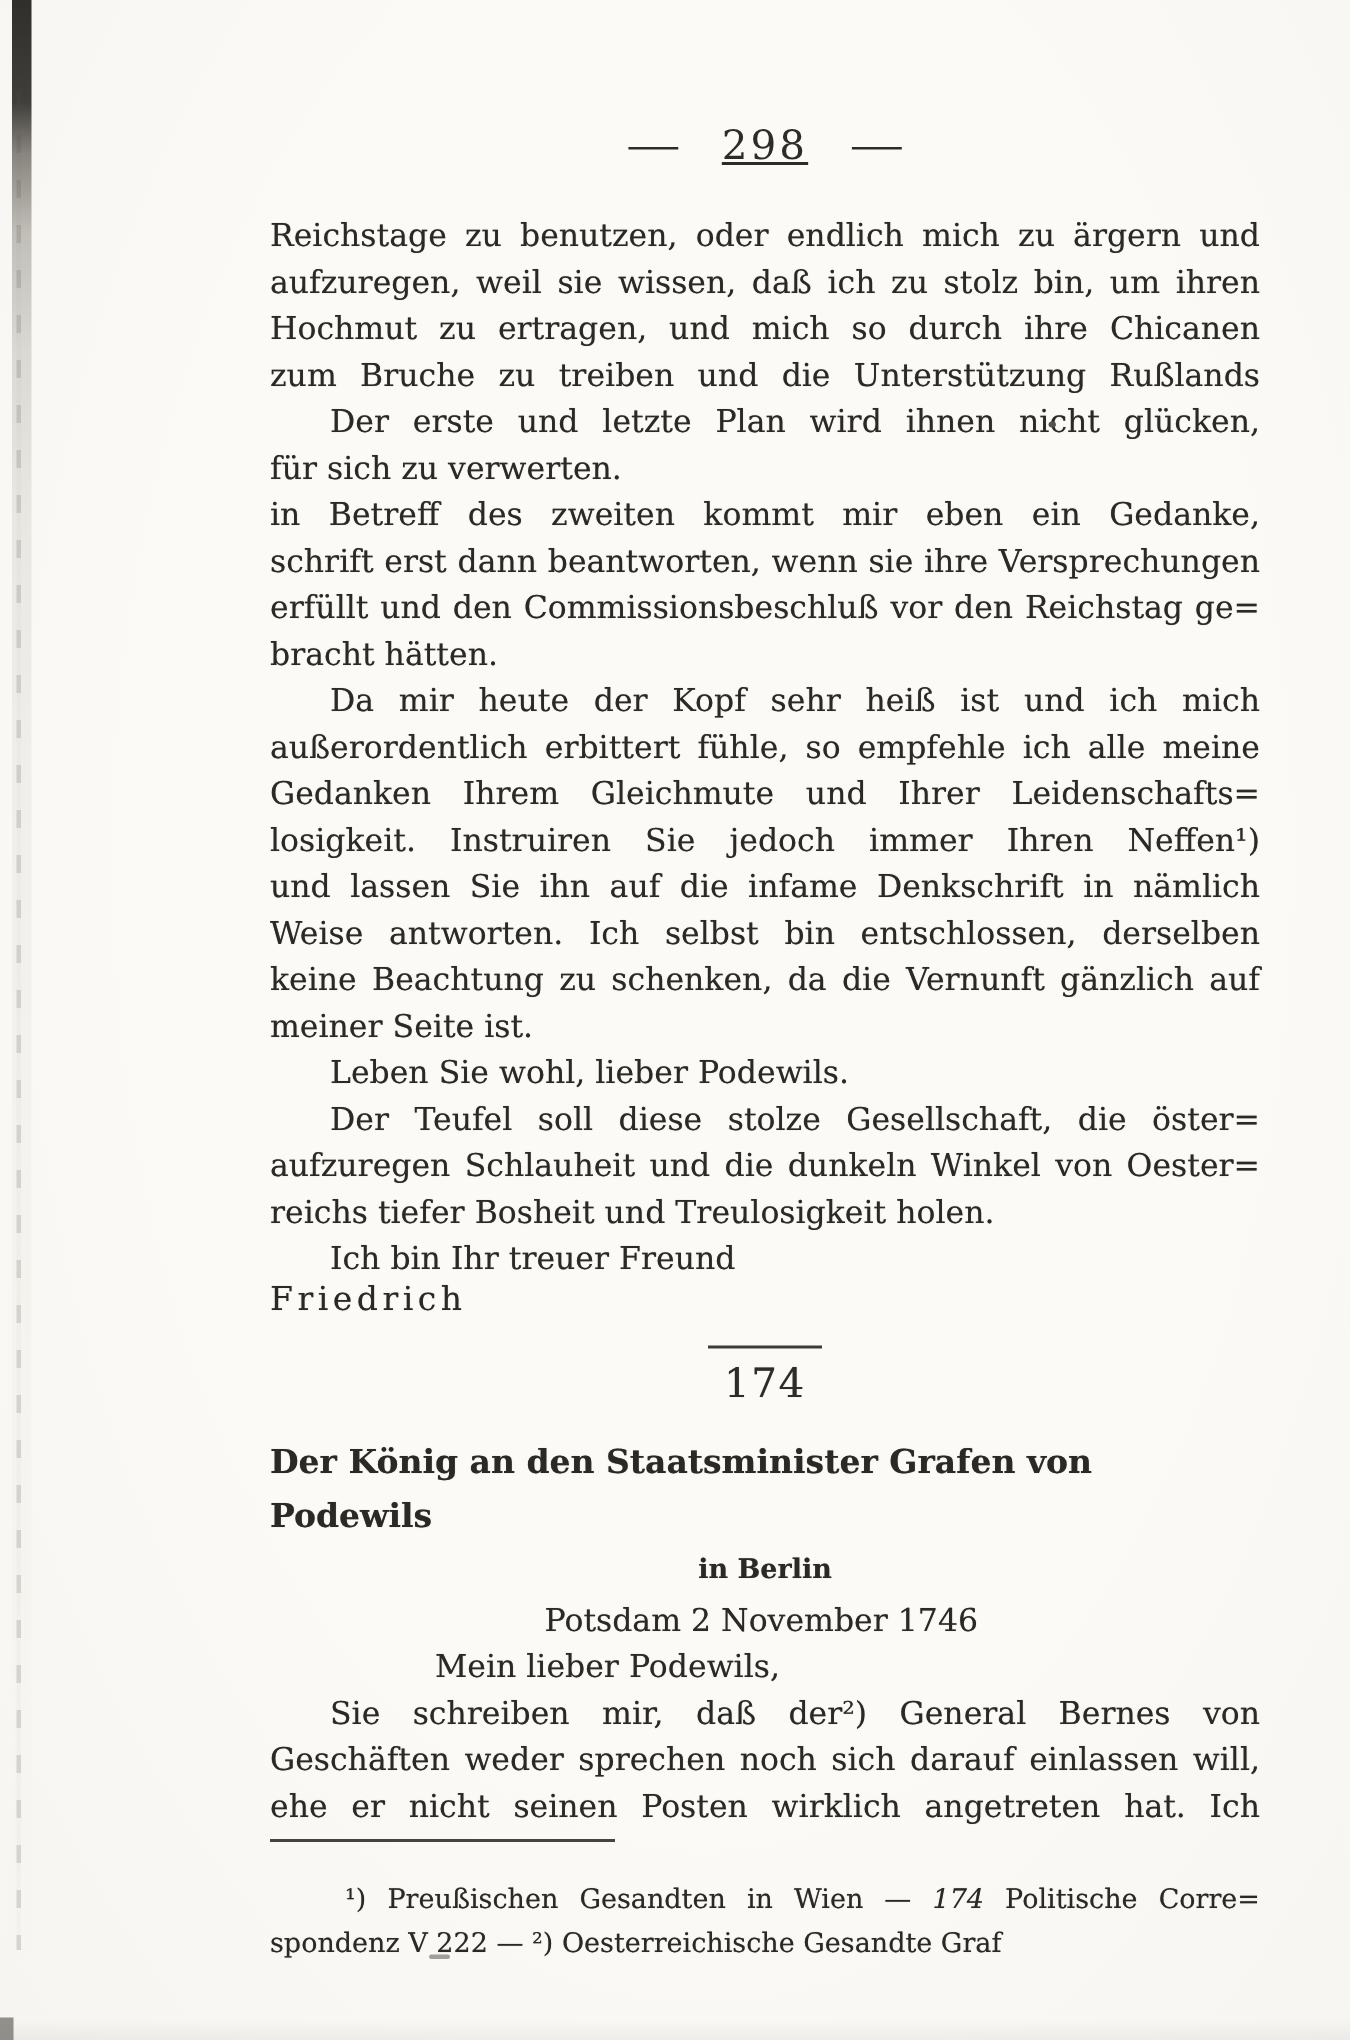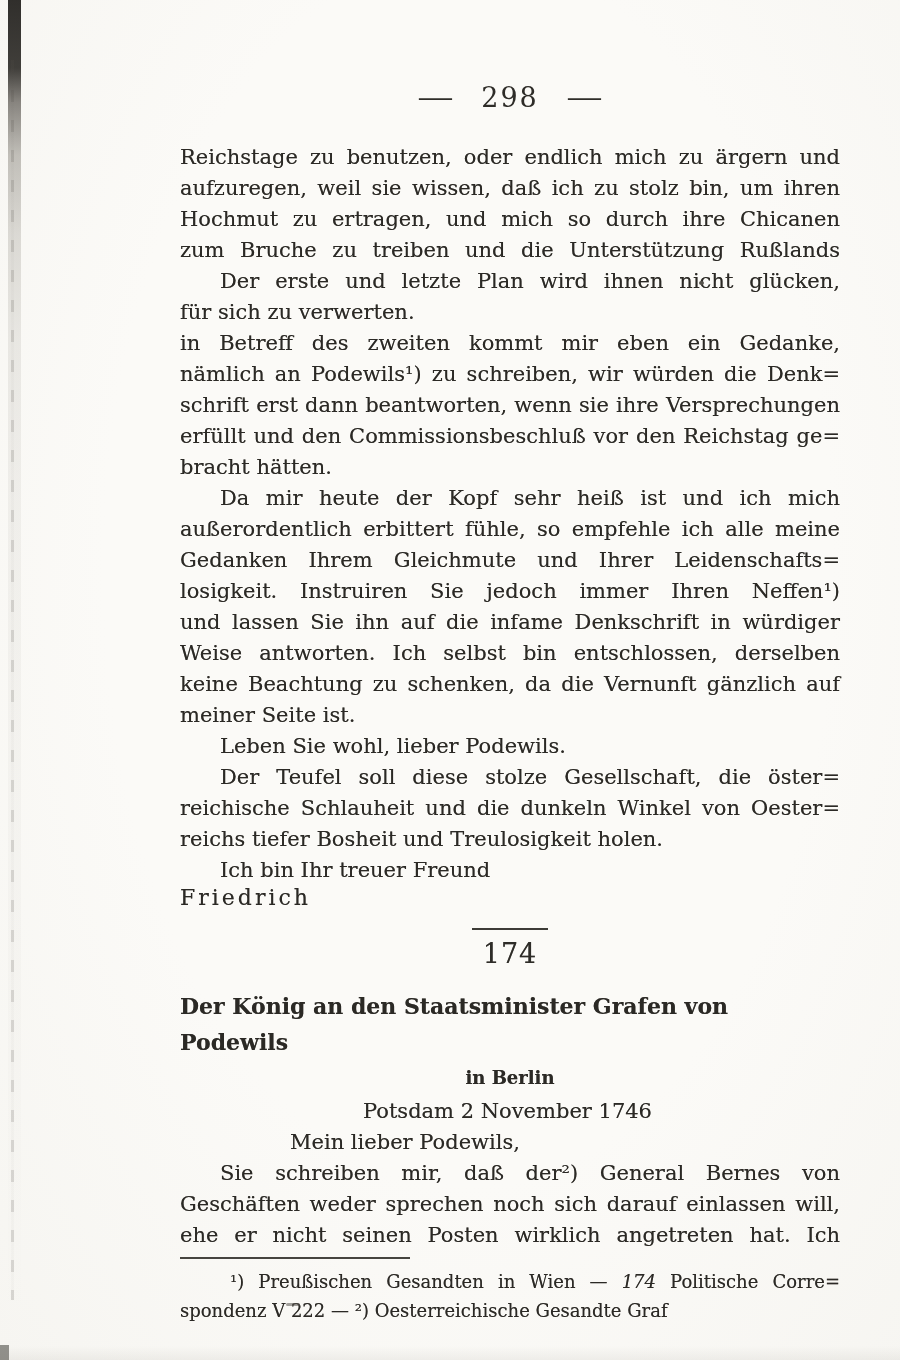--- a/index.html
+++ b/index.html
@@ -29,21 +29,21 @@
     position: absolute; left: 11px; top: 60px; width: 3px; height: 1240px;
     background: repeating-linear-gradient(to bottom,
       rgba(80,76,70,0.28) 0 12px, rgba(80,76,70,0.04) 12px 30px);
     opacity: .7;
   }
   .pagehead {
     position: absolute; top: 82px; left: 180px; width: 660px;
     display: flex; justify-content: center; align-items: center; gap: 32px;
     font-size: 27px; color: #2e2c28;
   }
-  .pagehead .pnum { letter-spacing: 2px; }
+  .pagehead .pnum { letter-spacing: 2px; text-decoration: underline; }
   .pagehead .dash { transform: scaleX(1.35); display: inline-block; }
   .text {
     position: absolute; top: 142px; left: 180px; width: 660px;
     font-size: 21px; line-height: 31px;
     text-shadow: 0 0 0.5px rgba(43,41,37,0.55);
   }
   .ln { height: 31px; white-space: nowrap; }
   .ln.j { text-align: justify; text-align-last: justify; white-space: normal; }
   .ln.in { padding-left: 40px; }
   .sig {
@@ -60,21 +60,21 @@
   }
   .heading {
     margin-top: 16px; font-size: 22px; line-height: 36px; font-weight: bold;
     text-align: left;
   }
   .heading2 { font-size: 18px; line-height: 36px; font-weight: bold; text-align: center; }
   .dateline { height: 31px; text-align: center; padding-right: 5px; }
   .salutation { height: 31px; padding-left: 110px; }
   .fnrule { margin-top: 6px; width: 230px; height: 2px; background: #46443f; }
   .footnote {
-    margin-top: 8px; font-size: 18px; line-height: 29px;
+    margin-top: 24px; font-size: 18px; line-height: 29px;
   }
   .fnl1 { text-align: justify; text-align-last: justify; padding-left: 50px; }
   .fn-italic { font-style: italic; }
   .speck1 {
     position: absolute; left: 699px; top: 281px; width: 5px; height: 4px;
     background: #55524c; border-radius: 50%;
   }
   .speck2 {
     position: absolute; left: 286px; top: 1303px; width: 14px; height: 3px;
     background: rgba(90,86,80,0.55); border-radius: 2px;
@@ -102,35 +102,34 @@
   </div>
 
   <div class="text">
     <div class="ln j">Reichstage zu benutzen, oder endlich mich zu ärgern und</div>
     <div class="ln j">aufzuregen, weil sie wissen, daß ich zu stolz bin, um ihren</div>
     <div class="ln j">Hochmut zu ertragen, und mich so durch ihre Chicanen</div>
     <div class="ln j">zum Bruche zu treiben und die Unterstützung Rußlands</div>
     <div class="ln j in">Der erste und letzte Plan wird ihnen nicht glücken,</div>
     <div class="ln">für sich zu verwerten.</div>
     <div class="ln j">in Betreff des zweiten kommt mir eben ein Gedanke,</div>
-    <div class="ln j">nämlich an Podewils¹) zu schreiben, wir würden die Denk=</div>
     <div class="ln j">schrift erst dann beantworten, wenn sie ihre Versprechungen</div>
     <div class="ln j">erfüllt und den Commissionsbeschluß vor den Reichstag ge=</div>
     <div class="ln">bracht hätten.</div>
     <div class="ln j in">Da mir heute der Kopf sehr heiß ist und ich mich</div>
     <div class="ln j">außerordentlich erbittert fühle, so empfehle ich alle meine</div>
     <div class="ln j">Gedanken Ihrem Gleichmute und Ihrer Leidenschafts=</div>
     <div class="ln j">losigkeit. Instruiren Sie jedoch immer Ihren Neffen¹)</div>
-    <div class="ln j">und lassen Sie ihn auf die infame Denkschrift in würdiger</div>
+    <div class="ln j">und lassen Sie ihn auf die infame Denkschrift in nämlich</div>
     <div class="ln j">Weise antworten. Ich selbst bin entschlossen, derselben</div>
     <div class="ln j">keine Beachtung zu schenken, da die Vernunft gänzlich auf</div>
     <div class="ln">meiner Seite ist.</div>
     <div class="ln in">Leben Sie wohl, lieber Podewils.</div>
     <div class="ln j in">Der Teufel soll diese stolze Gesellschaft, die öster=</div>
-    <div class="ln j">reichische Schlauheit und die dunkeln Winkel von Oester=</div>
+    <div class="ln j">aufzuregen Schlauheit und die dunkeln Winkel von Oester=</div>
     <div class="ln">reichs tiefer Bosheit und Treulosigkeit holen.</div>
     <div class="ln in">Ich bin Ihr treuer Freund</div>
 
     <div class="sig">Friedrich</div>
 
     <div class="divider"></div>
     <div class="secnum">174</div>
     <div class="heading">Der König an den Staatsminister Grafen von Podewils</div>
     <div class="heading2">in Berlin</div>
     <div class="dateline">Potsdam 2 November 1746</div>

